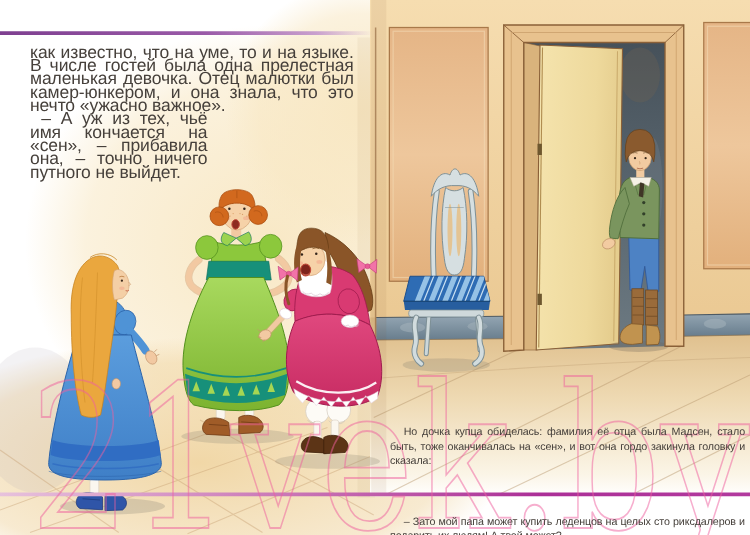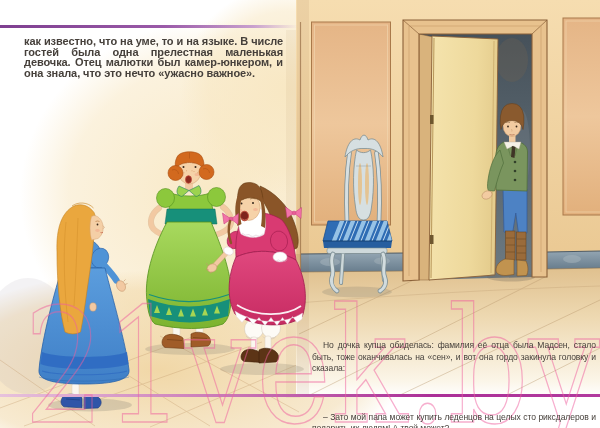--- a/index.html
+++ b/index.html
@@ -5,21 +5,21 @@
   html,body{margin:0;padding:0;background:#ffffff;}
   .stage{position:relative;width:600px;height:428px;background:#ffffff;overflow:hidden;
          font-family:"Liberation Sans",sans-serif;}
   .scene-svg{position:absolute;left:0;top:0;z-index:1;}
   .rule-top{position:absolute;left:0;top:25px;width:298px;height:3px;z-index:4;
      background:linear-gradient(to right,#7e3f90,#9a5aa8 55%,#c9a0ce 85%,rgba(201,160,206,0));}
   .rule-bottom{position:absolute;left:0;top:394px;width:600px;height:3px;z-index:4;
      background:linear-gradient(to right,#e7c2dc,#c873b4 40%,#ab2f97 72%,#b23a9e);}
   .textblock{position:absolute;color:#46403b;text-align:justify;z-index:6;}
   .textblock p{margin:0;padding:0;}
-  .tb-left{left:24px;top:36px;width:259px;font-size:11px;line-height:10.65px;letter-spacing:-0.08px;font-weight:bold;}
+  .tb-left{left:24px;top:36px;width:259px;font-size:14px;line-height:10.65px;letter-spacing:-0.08px;}
   .tb-left p.ind{text-indent:9px;}
   .tb-left p.narrow{max-width:142px;}
   .tb-right{left:312px;top:303px;width:284px;font-size:8.55px;line-height:11.5px;letter-spacing:-0.08px;}
   .tb-right p{text-indent:11px;margin-top:37px;}
   .watermark-svg{position:absolute;left:0;top:0;z-index:5;pointer-events:none;}
 </style>
 </head>
 <body>
 
 <div class="stage">
@@ -372,20 +372,21 @@
       <circle cx="97.5" cy="224.5" r="0.9" fill="#3a2a1c"></circle>
       <path d="M95.5,221.5 Q97.5,220.5 99.5,221.5" stroke="#b5763a" stroke-width="0.6" fill="none"></path>
       <path d="M100.5,232.5 Q102,233.2 103,232.3" stroke="#c86a50" stroke-width="0.8" fill="none"></path>
       <ellipse cx="97.5" cy="230.5" rx="2.2" ry="1.4" fill="#f2a488" opacity="0.5"></ellipse>
       <path d="M72,206 C78,201.5 88,202 93.5,208" stroke="#c5821f" stroke-width="0.6" fill="none"></path>
     </g>
   </svg>
 
   <div class="textblock tb-left">
     <p>как известно, что на уме, то и на языке. В числе гостей была одна прелестная маленькая девочка. Отец малютки был камер-юнкером, и она знала, что это нечто «ужасно важное».</p>
+    <p class="ind narrow">– А уж из тех, чьё имя кончается на «сен», – прибавила она, – точно ничего путного не выйдет.</p>
   </div>
 
   <div class="textblock tb-right">
     <p>Но дочка купца обиделась: фамилия её отца была Мадсен, стало быть, тоже оканчивалась на «сен», и вот она гордо закинула головку и сказала:</p>
     <p>– Зато мой папа может купить леденцов на целых сто риксдалеров и подарить их людям! А твой может?</p>
     <p>– Ну а мой папа, – сказала дочка писателя, – может и твоего папу, и твоего, и всех пап на свете пропечатать в газете! Мама говорит, что все его боятся, ведь это он распоряжается газетой!</p>
   </div>
 
   <div class="rule-top"></div>
   <div class="rule-bottom"></div>

